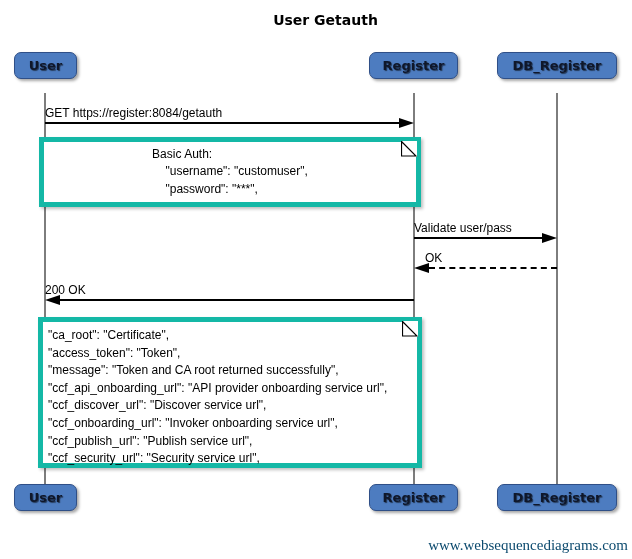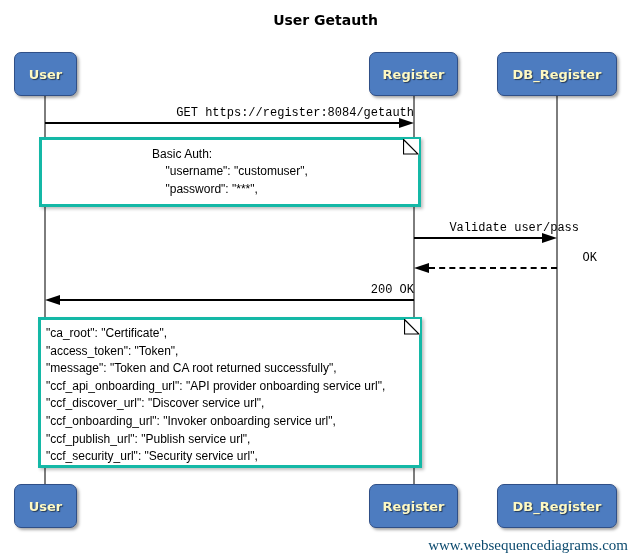--- a/index.html
+++ b/index.html
@@ -13,50 +13,50 @@
     overflow:hidden;
   }
   .title {
     position:absolute; left:0; top:12px; width:632px;
     text-align:center;
     font-family:"DejaVu Sans", sans-serif;
     font-weight:bold; font-size:14px; color:#000;padding-left:19px;
   }
   .actor {
     position:absolute;
-    height:44px;
+    height:27px;
     background:#4d7cc0;
     border:1px solid #2f4f87;
     border-radius:7px;
     box-shadow:2px 2px 3px rgba(0,0,0,0.35);
     display:flex; align-items:center; justify-content:center;
-    color:#fef9c3;
+    color:#0f172a;
     font-family:"DejaVu Sans", sans-serif;
     font-weight:bold; font-size:13px;
     text-shadow:1px 1px 1px rgba(0,0,0,0.55);
     z-index:3;
   }
   .lifeline {
     position:absolute; top:93px; width:2px; height:391px;
     background:#7d7d7d; z-index:0;
   }
   .msg-label {
-    position:absolute; text-align:right;
+    position:absolute; text-align:left;
     font-size:12px; height:15px; line-height:15px;
-    z-index:1; white-space:nowrap;font-family:Liberation Mono, monospace;
+    z-index:1; white-space:nowrap;
   }
   .msg-line { position:absolute; height:2px; background:#000000; z-index:1; }
   .msg-line.dashed { background:none; height:0; border-top:2px dashed #000000; }
   .arrowhead { position:absolute; width:0; height:0; border-style:solid; z-index:1; }
   .arrowhead.right { border-width:5px 0 5px 15px; border-color:transparent transparent transparent #000; }
   .arrowhead.left  { border-width:5px 15px 5px 0;  border-color:transparent #000 transparent transparent; }
   .note {
     position:absolute;
     background:#ffffff;
-    border:3px solid #14b8a6;
+    border:5px solid #14b8a6;
     box-shadow:2px 2px 3px rgba(0,0,0,0.25);
     z-index:2;
   }
   .note-fold { position:absolute; top:-1px; right:-1px; z-index:3; }
   .note-text {
     white-space:pre;
     font-size:12px; line-height:17.6px;
     text-align:left;
   }
   .note.centered { display:flex; align-items:center; justify-content:center; }

